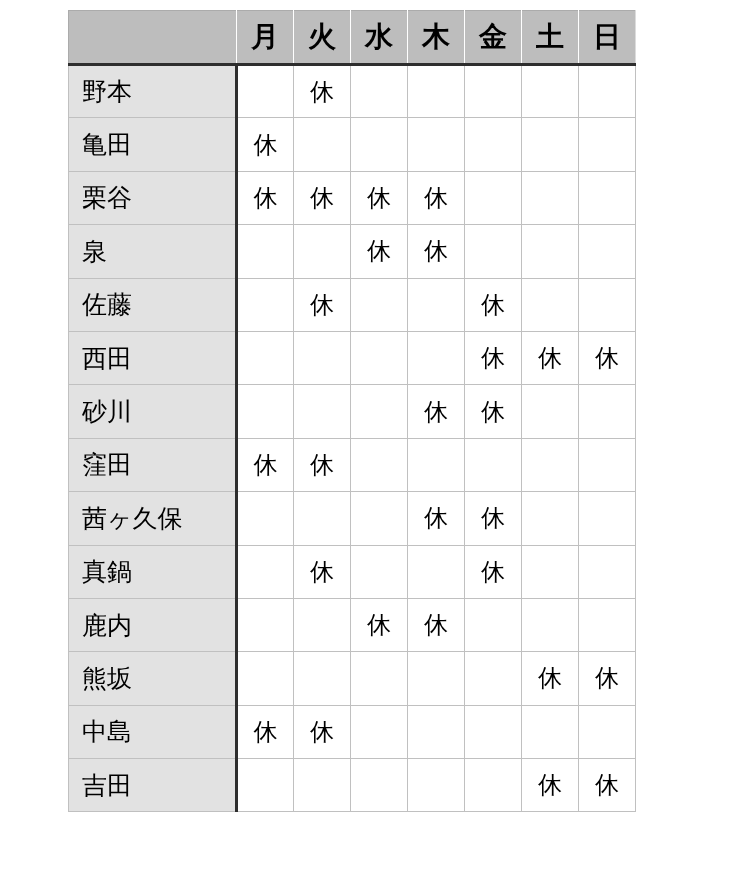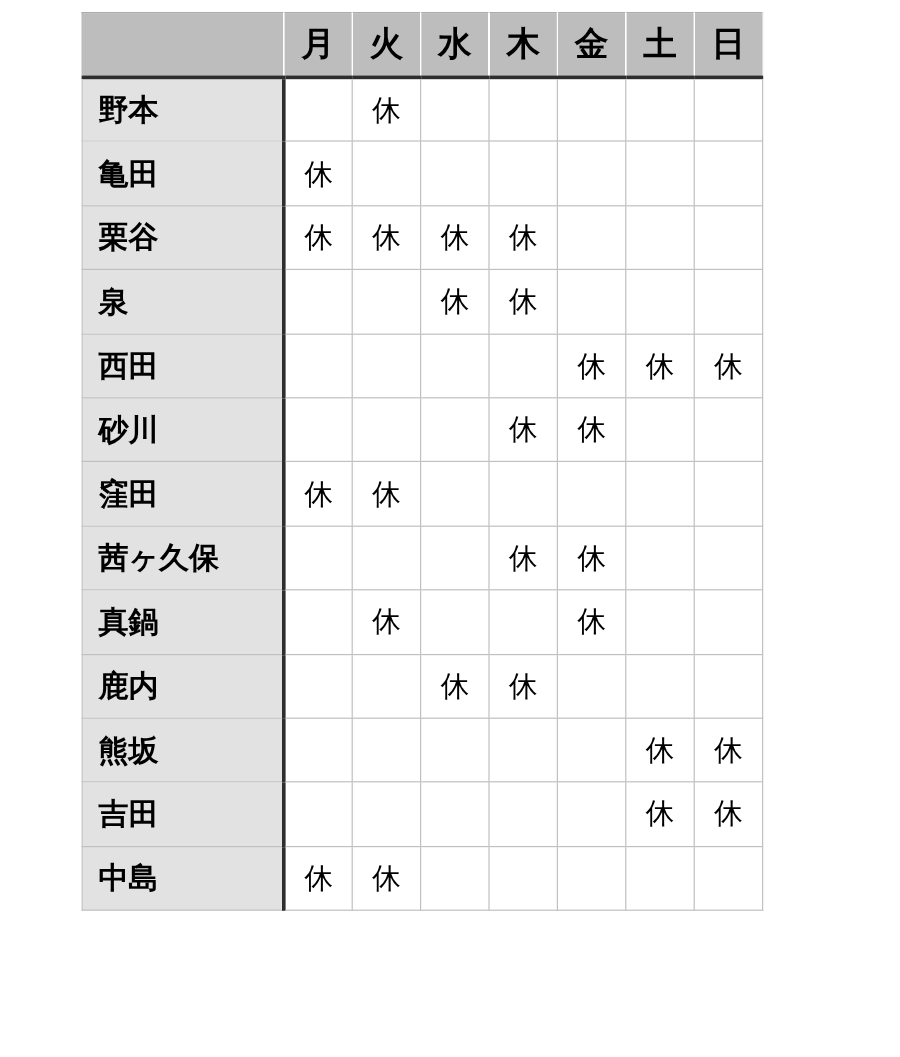--- a/index.html
+++ b/index.html
@@ -53,21 +53,21 @@
   tbody td {
     height: 53.4px;
     border: 1px solid var(--grid-line, #c0c0c0);
     vertical-align: middle;
     background: #ffffff;
   }
   tbody td.name-cell {
     background: var(--name-col-bg, #e2e2e2);
     border-right: 3px solid var(--strong-border, #2e2e2e);
     font-size: 25px;
-    font-weight: bold;
+    font-weight: normal;
     text-align: left;
     padding-left: 13px;
   }
   tbody td.day-cell {
     font-size: 24px;
     font-weight: normal;
     text-align: center;
   }
 </style>
 </head>
@@ -122,20 +122,30 @@
           <td class="name-cell">泉</td>
           <td class="day-cell"></td>
           <td class="day-cell"></td>
           <td class="day-cell">休</td>
           <td class="day-cell">休</td>
           <td class="day-cell"></td>
           <td class="day-cell"></td>
           <td class="day-cell"></td>
         </tr>
         <tr>
+          <td class="name-cell">佐藤</td>
+          <td class="day-cell"></td>
+          <td class="day-cell">休</td>
+          <td class="day-cell"></td>
+          <td class="day-cell"></td>
+          <td class="day-cell">休</td>
+          <td class="day-cell"></td>
+          <td class="day-cell"></td>
+        </tr>
+        <tr>
           <td class="name-cell">西田</td>
           <td class="day-cell"></td>
           <td class="day-cell"></td>
           <td class="day-cell"></td>
           <td class="day-cell"></td>
           <td class="day-cell">休</td>
           <td class="day-cell">休</td>
           <td class="day-cell">休</td>
         </tr>
         <tr>
@@ -192,34 +202,34 @@
           <td class="name-cell">熊坂</td>
           <td class="day-cell"></td>
           <td class="day-cell"></td>
           <td class="day-cell"></td>
           <td class="day-cell"></td>
           <td class="day-cell"></td>
           <td class="day-cell">休</td>
           <td class="day-cell">休</td>
         </tr>
         <tr>
+          <td class="name-cell">中島</td>
+          <td class="day-cell">休</td>
+          <td class="day-cell">休</td>
+          <td class="day-cell"></td>
+          <td class="day-cell"></td>
+          <td class="day-cell"></td>
+          <td class="day-cell"></td>
+          <td class="day-cell"></td>
+        </tr>
+        <tr>
           <td class="name-cell">吉田</td>
           <td class="day-cell"></td>
           <td class="day-cell"></td>
           <td class="day-cell"></td>
           <td class="day-cell"></td>
           <td class="day-cell"></td>
           <td class="day-cell">休</td>
           <td class="day-cell">休</td>
-        </tr>
-        <tr>
-          <td class="name-cell">中島</td>
-          <td class="day-cell">休</td>
-          <td class="day-cell">休</td>
-          <td class="day-cell"></td>
-          <td class="day-cell"></td>
-          <td class="day-cell"></td>
-          <td class="day-cell"></td>
-          <td class="day-cell"></td>
         </tr>
       </tbody>
   </table>
 </div>
 
 </body></html>

